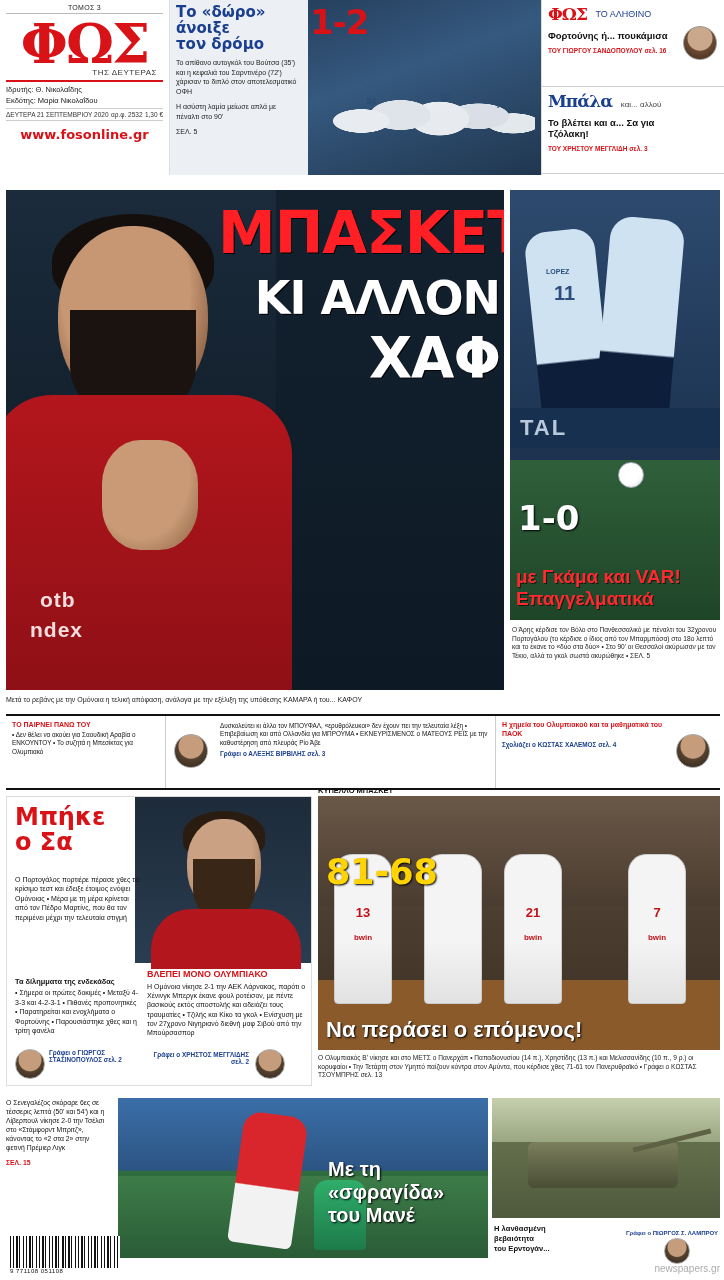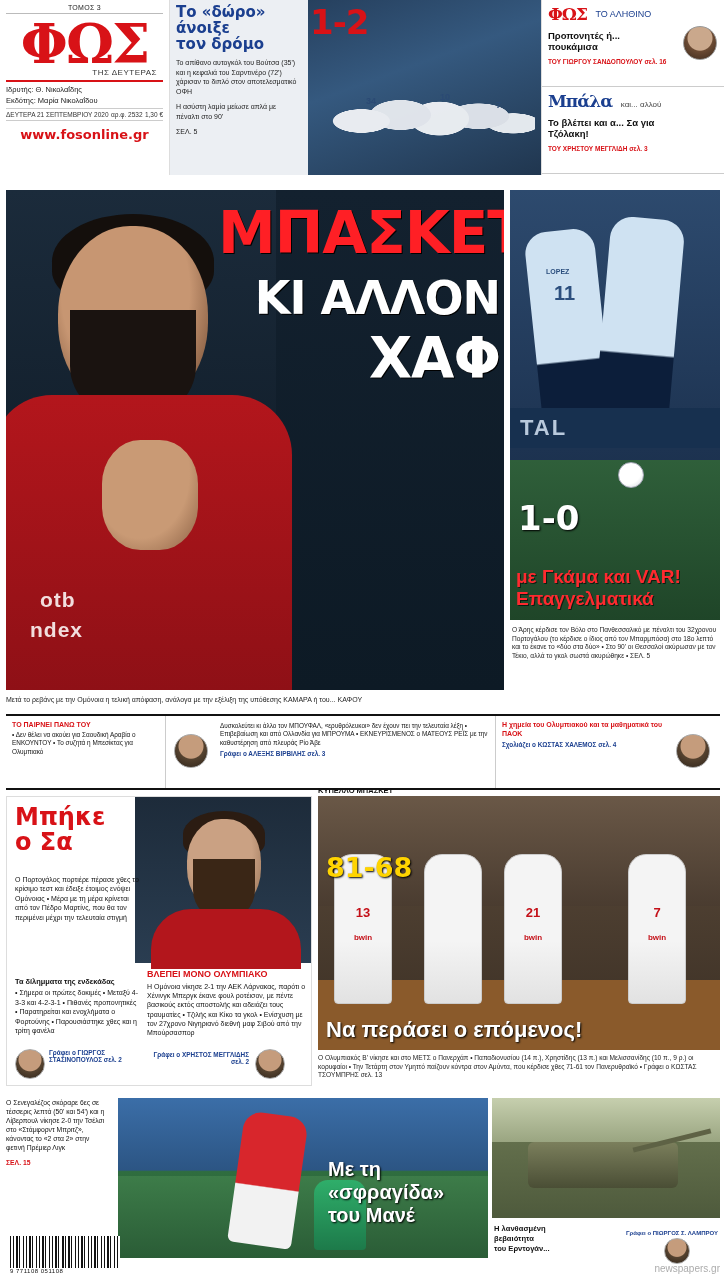--- a/index.html
+++ b/index.html
@@ -257,21 +257,21 @@
   .midright .stand { position:absolute; left:0; top:0; width:100%; height:110px; background:linear-gradient(180deg,#6a5847,#4a3c30);}
   .midright .pl {
     position:absolute; bottom:46px; width:58px; height:150px; border-radius:18px 18px 4px 4px;
     background:linear-gradient(180deg,#f4f4f4 0 58%, #e2e2e2 100%);
     border:1px solid #ccc;
   }
   .midright .pl .n { position:absolute; left:50%; top:50px; transform:translateX(-50%); font-weight:bold; font-size:13px; color:#c41018;}
   .midright .pl .logo { position:absolute; left:50%; top:78px; transform:translateX(-50%); font-size:8px; color:#c41018; font-weight:bold;}
   .mr-score {
     position:absolute; left:8px; top:56px; color:#ffd400; font-weight:bold;
-    font-size:27px; font-family:"DejaVu Sans", sans-serif; text-shadow:1px 1px 2px #000;
+    font-size:35px; font-family:"DejaVu Sans", sans-serif; text-shadow:1px 1px 2px #000;
   }
   .mr-head {
     position:absolute; left:8px; bottom:8px; right:8px; color:#ffffff; font-weight:bold;
     font-size:22px; line-height:24px; text-shadow:1px 1px 2px #000;
   }
   .mr-caption {
     position:absolute; left:318px; top:1054px; width:402px; height:32px;
     font-size:6.6px; line-height:8.6px; color:#222;
   }
 
@@ -362,21 +362,21 @@
       <div class="tt-body">Το απίθανο αυτογκόλ του Βούτσα (35') και η κεφαλιά του Σαρντινέρο (72') χάρισαν το διπλό στον αποτελεσματικό ΟΦΗ</div>
       <div class="tt-body">Η ασύστη λαμία μείωσε απλά με πέναλτι στο 90'</div>
       <div class="tt-body ref">ΣΕΛ. 5</div>
     </div>
   </div>
 
   <div class="top-right">
     <div class="tr-box">
       <span class="tr-brand">ΦΩΣ</span>
       <span class="tr-kicker">ΤΟ ΑΛΗΘΙΝΟ</span>
-      <div class="tr-head">Προπονητές ή... πουκάμισα</div>
+      <div class="tr-head">Φορτούνης ή... πουκάμισα</div>
       <div class="tr-byline">ΤΟΥ ΓΙΩΡΓΟΥ ΣΑΝΔΟΠΟΥΛΟΥ σελ. 16</div>
       <div class="tr-avatar"></div>
     </div>
     <div class="tr-box">
       <span class="tr-brand blue">Μπάλα</span>
       <span class="tr-sub">και... αλλού</span>
       <div class="tr-head">Το βλέπει και α... Σα για Τζόλακη!</div>
       <div class="tr-byline">ΤΟΥ ΧΡΗΣΤΟΥ ΜΕΓΓΛΙΔΗ σελ. 3</div>
     </div>
   </div>

